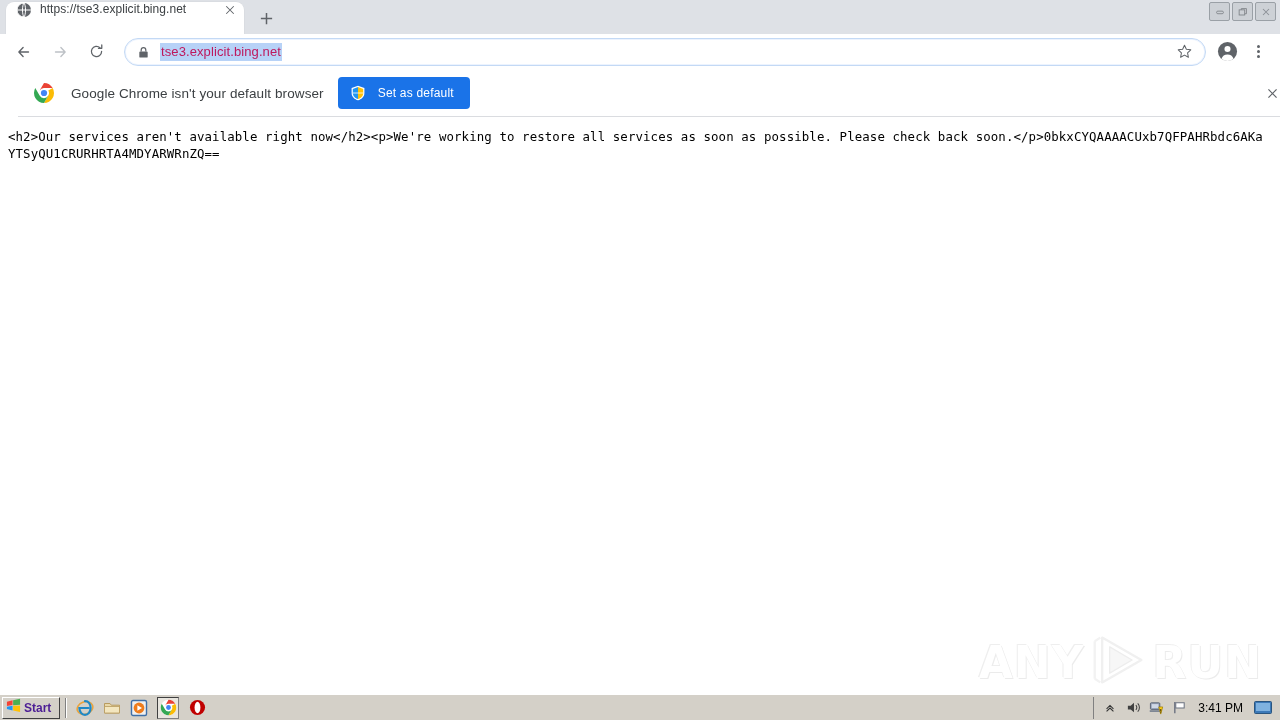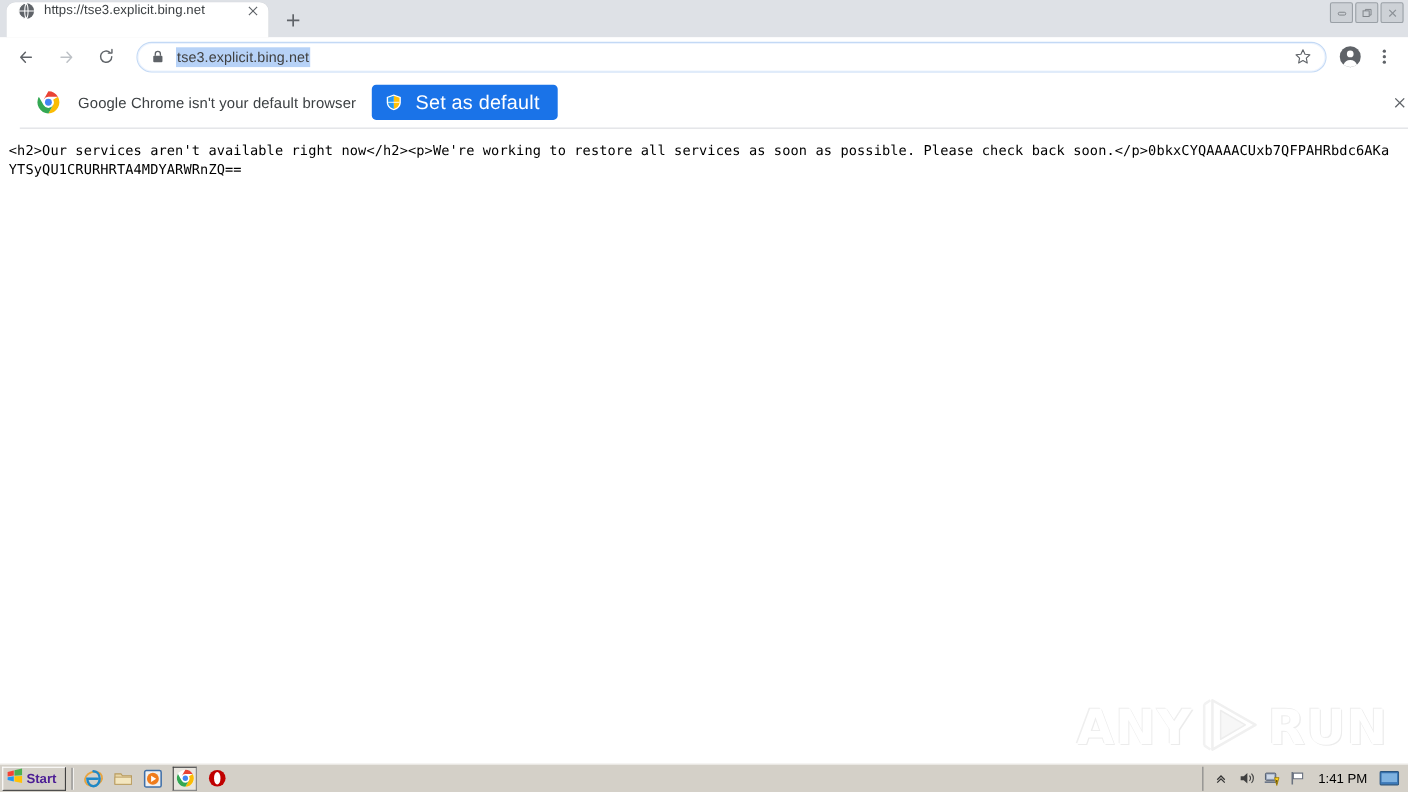--- a/index.html
+++ b/index.html
@@ -59,21 +59,21 @@
             display:flex; align-items:center; justify-content:center; }
   .navbtn.first { margin-left: 10px; }
   .omnibox {
     flex: 1 1 auto; height: 28px; margin: 0 8px 0 14px;
     background: #fff; border: 1px solid #c3d9f5; border-radius: 14px;
     display: flex; align-items: center; padding: 0 8px 0 12px;
     box-shadow: inset 0 0 0 1px rgba(66,133,244,0.10);
   }
   .lock-icon { width: 14px; height: 14px; margin-right: 9px; flex:0 0 14px; }
   .url-text {
-    font-size: 13px; color: #404040;
+    font-size: 13px; color: #be185d;
     background: #b7d2f7; padding: 1px 1px 2px 1px;
     white-space: nowrap; letter-spacing: .1px; text-align: right;
   }
   .omnibox-right { margin-left: auto; display: flex; align-items: center; }
   .tb-icon { width: 26px; height: 26px; display:flex; align-items:center; justify-content:center; }
   .tb-icon.outer { margin-right: 4px; }
   .menu-dots { width: 28px; height: 28px; margin-right: 8px;
                display:flex; flex-direction:column; align-items:center; justify-content:center; gap:2px; }
   .menu-dots i { width:3px; height:3px; border-radius:50%; background:#5f6368; display:block; }
 
@@ -82,21 +82,21 @@
     position: absolute; left: 18px; top: 70px; width: 1280px; height: 47px;
     background: #fff; border-bottom: 1px solid #dadce0;
     display: flex; align-items: center;
   }
   .chrome-logo { width: 22px; height: 22px; margin-left: 15px; flex:0 0 22px; }
   .infobar-text { font-size: 13.5px; color: #3c4043; margin-left: 16px; letter-spacing:.1px; }
   .setdefault-btn {
     margin-left: 14px; height: 32px; background: #1a73e8;
     border: none; border-radius: 4px; color: #fff;
     display: flex; align-items: center; padding: 0 16px 0 12px;
-    font-size: 18px; font-family: "Liberation Sans", sans-serif;
+    font-size: 12px; font-family: "Liberation Sans", sans-serif;
     letter-spacing: .2px;
   }
   .shield-icon { width: 16px; height: 16px; margin-right: 12px; flex:0 0 16px; }
   .infobar-close { margin-left: auto; margin-right: 14px; width: 24px; height: 24px;
                    display:flex; align-items:center; justify-content:center; }
 
   
   .content {
     position: absolute; left: 0; top: 118px; width: 1280px; height: 576px;
     background: #ffffff; padding: 10px 16px 0 8px; border-radius: 26px;
@@ -376,21 +376,21 @@
           <path d="M10.4 7.4 L14.6 7.4 L12.5 15 Z" fill="#ffd21e" stroke="#a07c00" stroke-width="0.8"></path>
           <path d="M12.5 9.6 V12.2 M12.5 13 V13.6" stroke="#3a2d00" stroke-width="1"></path>
         </svg>
       </span>
       <span class="tray-icon">
         <svg viewBox="0 0 16 16" width="15" height="15">
           <path d="M3 2 V14" stroke="#6b7280" stroke-width="1.5"></path>
           <path d="M4 3 H13 V8.5 H4 Z" fill="#ffffff" stroke="#6b7280" stroke-width="1.1"></path>
         </svg>
       </span>
-      <span class="tray-clock">1:41 PM</span>
+      <span class="tray-clock">3:41 PM</span>
       <span class="tray-end">
         <svg viewBox="0 0 18 14" width="18" height="14">
           <rect x="0.5" y="0.5" width="17" height="12" rx="1" fill="#3c79b8" stroke="#2a557f" stroke-width="1"></rect>
           <rect x="2" y="2" width="14" height="8" fill="#7fb2e0"></rect>
         </svg>
       </span>
     </div>
   </div>
 
 </div>

